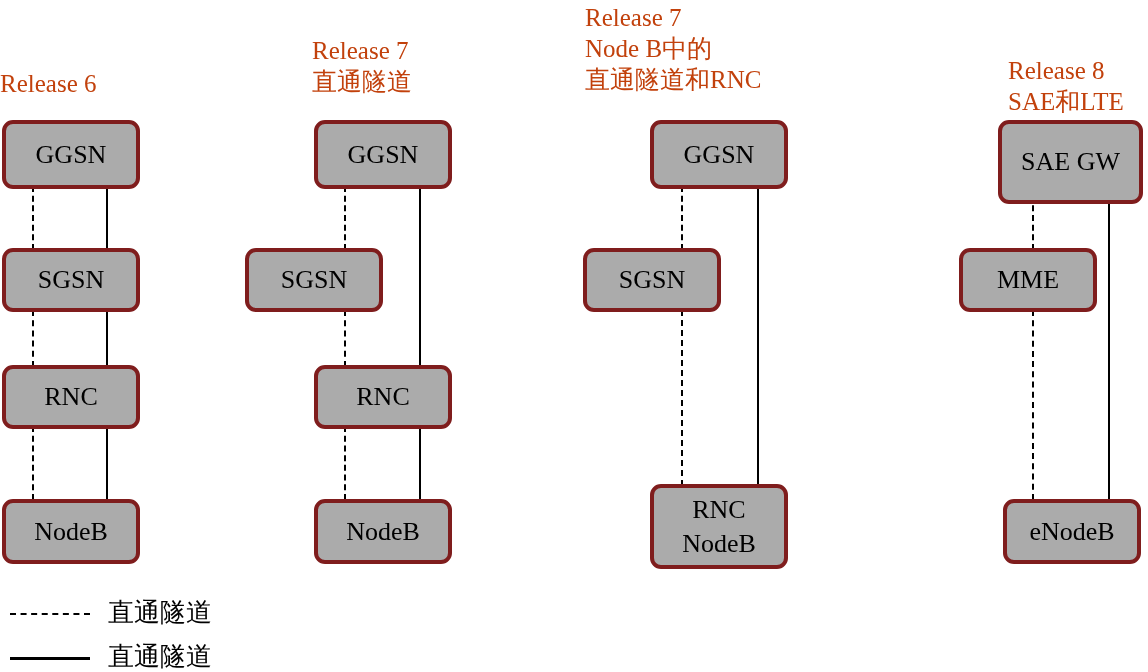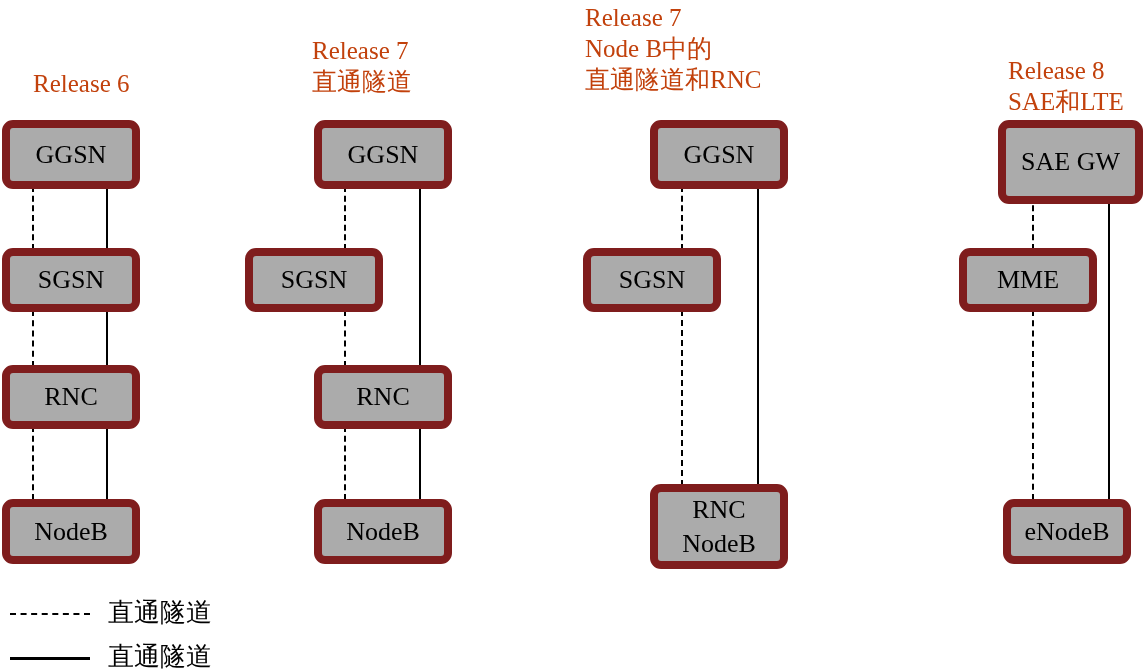--- a/index.html
+++ b/index.html
@@ -24,21 +24,21 @@
     line-height: 31px;
     white-space: pre;
     color: #c2410c;
   }
 
   
   .node {
     position: absolute;
     box-sizing: border-box;
     background: #ababab;
-    border: 8px solid #7f1d1d;
+    border: 4px solid #7f1d1d;
     border-radius: 11px;
     display: flex;
     align-items: center;
     justify-content: center;
     text-align: center;
     font-size: 26px;
     line-height: 32px;
     color: #000000;
     z-index: 3;
     white-space: pre;
@@ -76,21 +76,21 @@
     line-height: 30px;
     white-space: pre;
     color: #000000;
   }
 </style>
 </head>
 <body>
 
 <div id="canvas">
 
-  <div class="col-title" style="left:0px; top:68px; width:142px;padding-left:33px;">Release 6</div>
+  <div class="col-title" style="left:0px; top:68px; width:142px;">Release 6</div>
 
   <div class="col-title" style="left:312px; top:35px; width:142px;">Release 7
 直通隧道</div>
 
   <div class="col-title" style="left:585px; top:2px; width:270px;">Release 7
 Node B中的
 直通隧道和RNC</div>
 
   <div class="col-title" style="left:1008px; top:35px; width:160px;margin-top:20px;">Release 8
 SAE和LTE</div>
@@ -130,21 +130,21 @@
   <div class="node two-line" style="left:650px; top:484px; width:138px; height:85px;">RNC
 NodeB</div>
 
   <div class="link dashed" style="left:1032px; top:186px; height:64px;"></div>
   <div class="link dashed" style="left:1032px; top:310px; height:190px;"></div>
 
   <div class="link solid" style="left:1108px; top:186px; height:314px;"></div>
 
   <div class="node" style="left:998px; top:120px; width:145px; height:84px;">SAE GW</div>
   <div class="node" style="left:935px; top:248px; width:138px; height:64px;margin-left:24px;">MME</div>
-  <div class="node" style="left:1003px; top:499px; width:128px; height:65px;">eNodeB</div>
+  <div class="node" style="left:1003px; top:499px; width:138px; height:65px;">eNodeB</div>
 
   <div class="legend-line dashed" style="left:10px; top:613px; width:80px;"></div>
   <div class="legend-label" style="left:108px; top:598px;">直通隧道</div>
 
   <div class="legend-line solid" style="left:10px; top:657px; width:80px;"></div>
   <div class="legend-label" style="left:108px; top:642px;">直通隧道</div>
 
 </div>
 
 </body></html>

